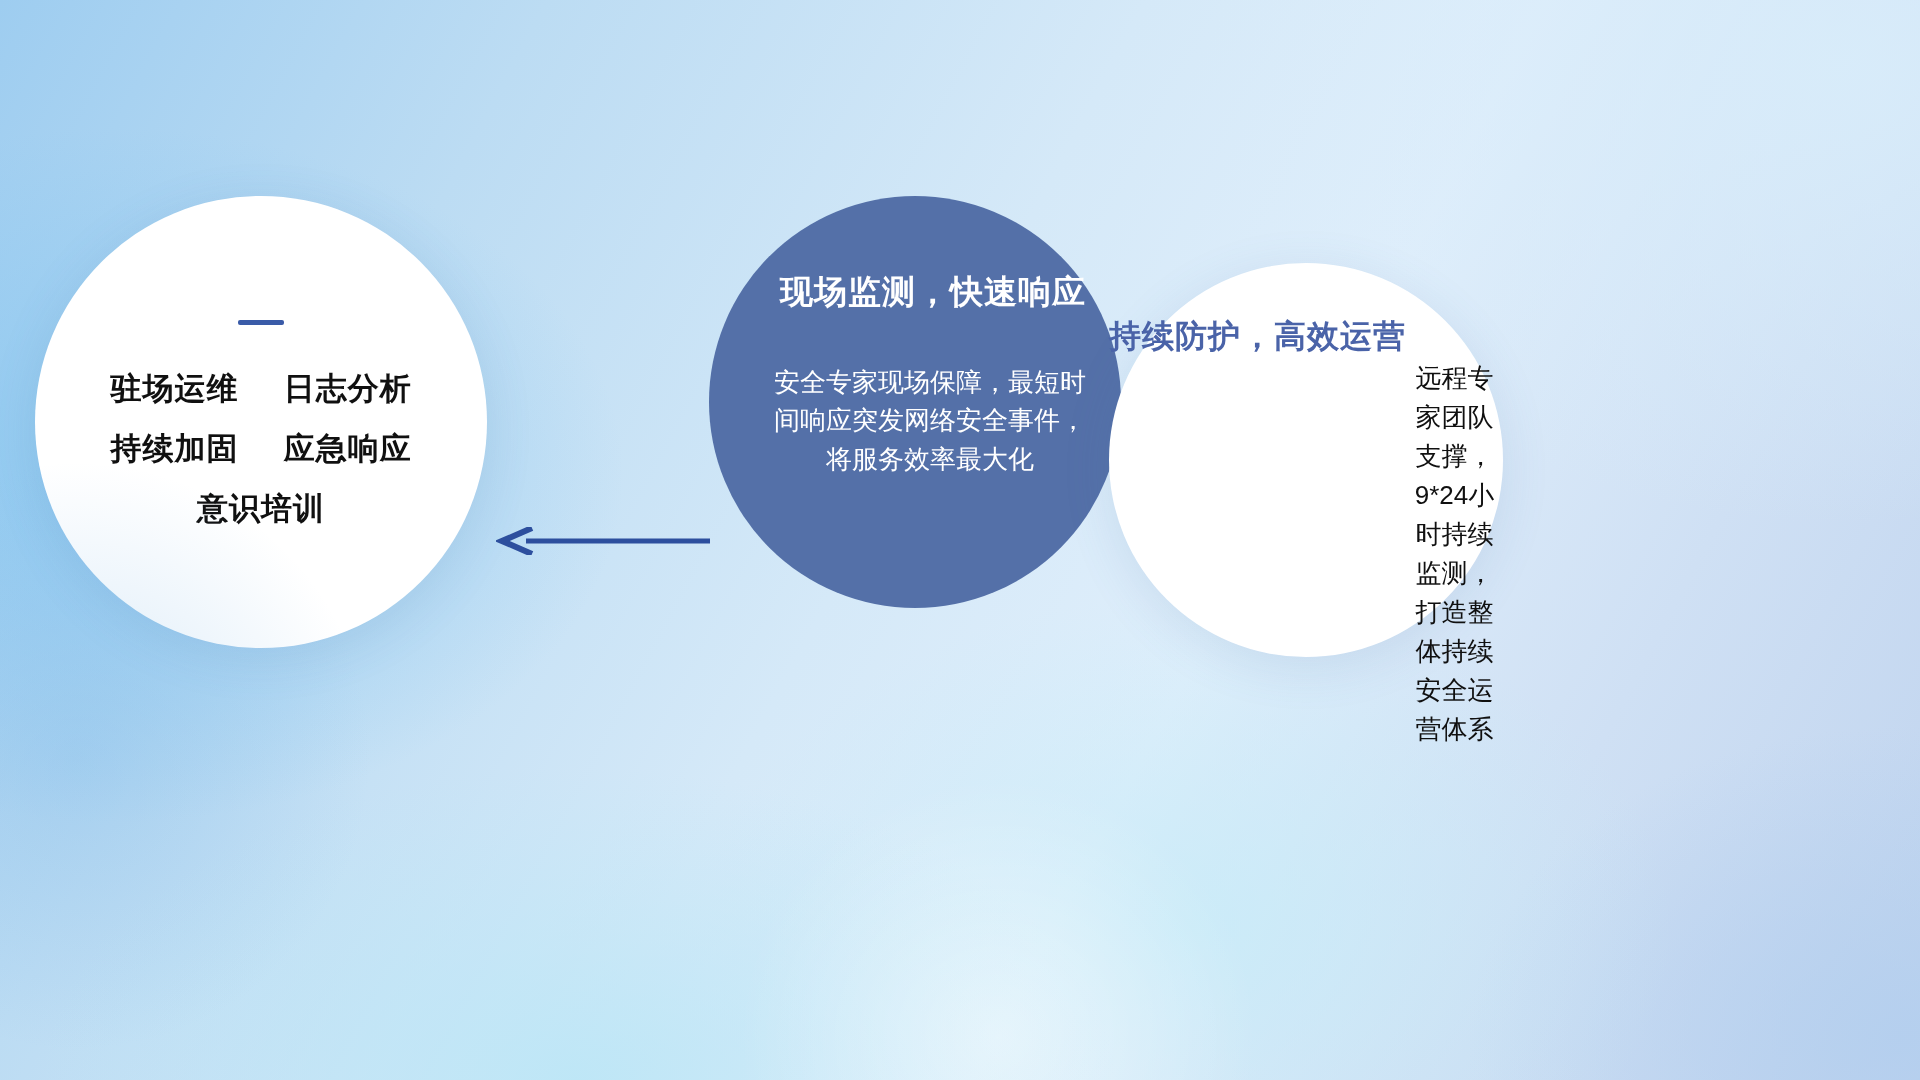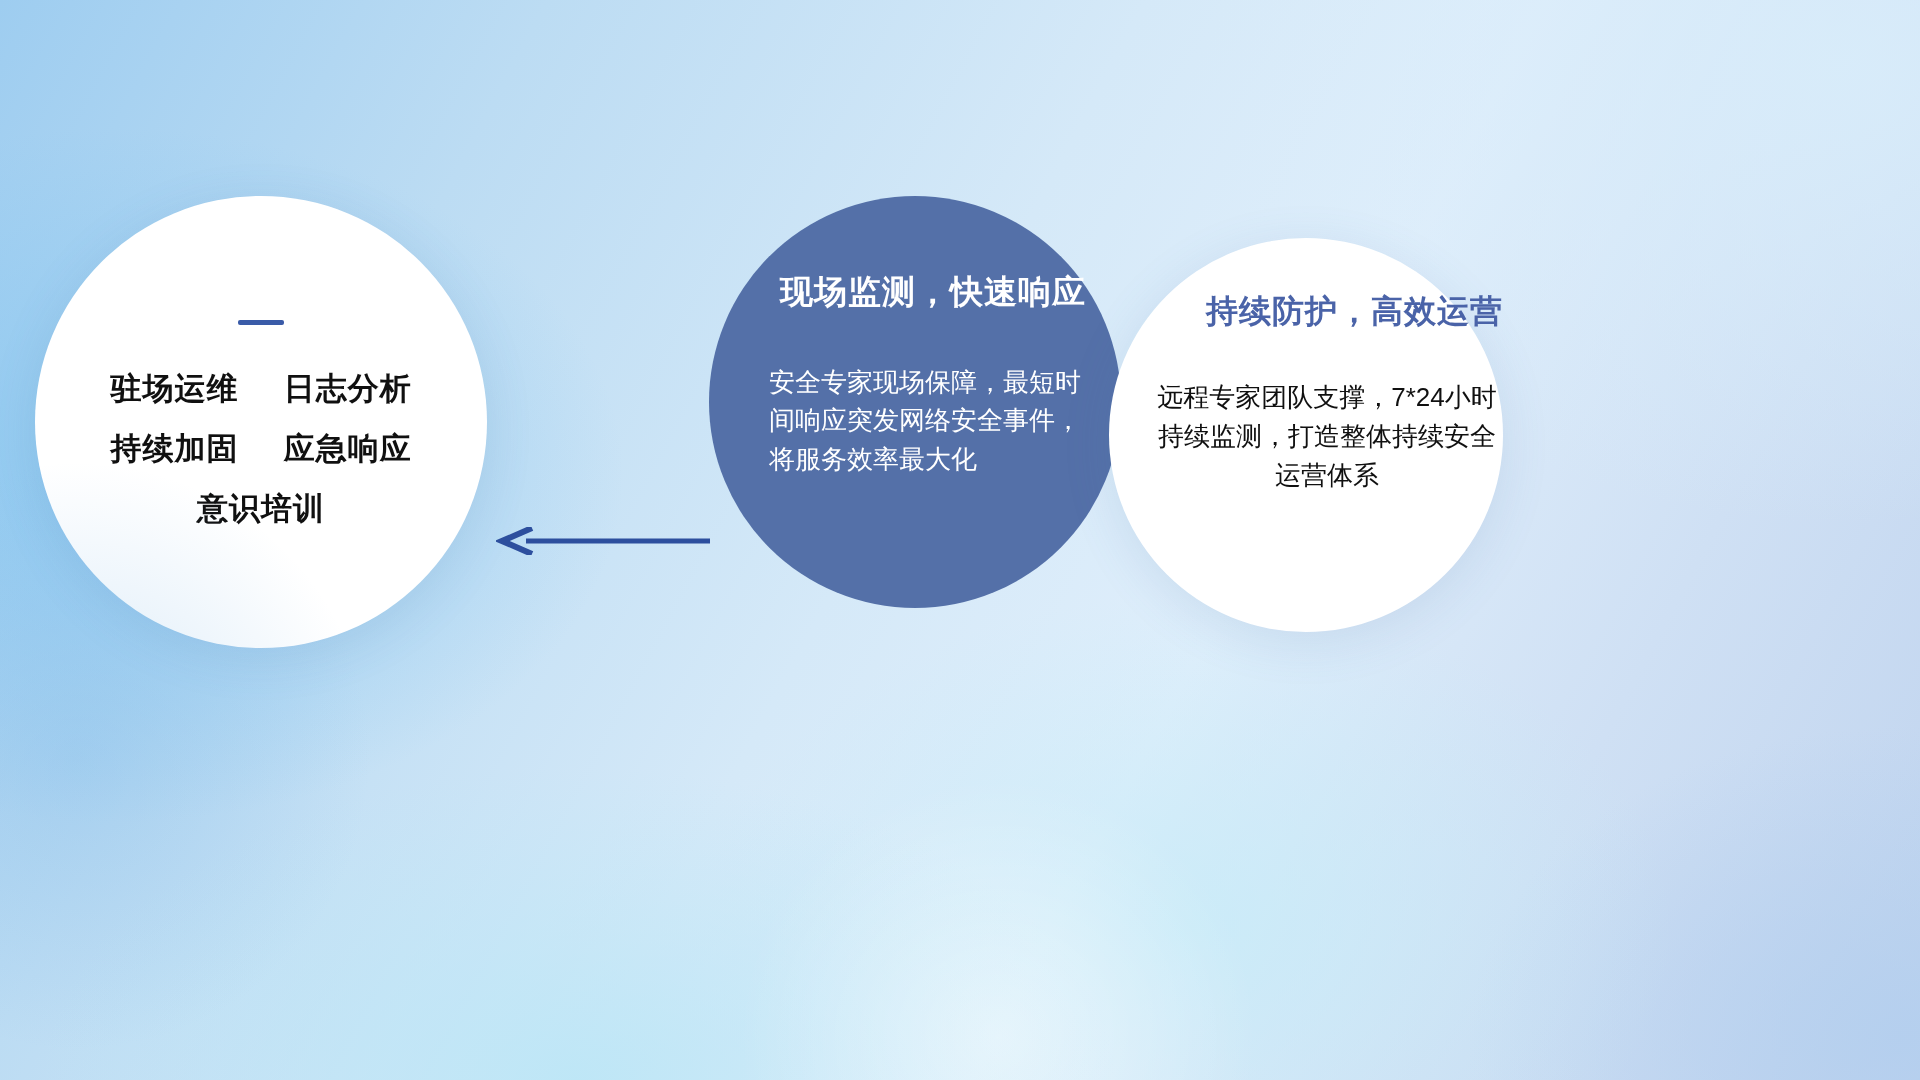--- a/index.html
+++ b/index.html
@@ -53,29 +53,29 @@
     left:709px; top:196px; width:412px; height:412px;
     background:#5470a8;
     display:flex; flex-direction:column; align-items:center;
     padding-top:74px; z-index:2;
   }
   #mid-title {
     color:#ffffff; font-weight:bold; font-size:33px; letter-spacing:1px;
     white-space:nowrap; margin-left:36px;font-family:Liberation Serif, serif;
   }
   #mid-body {
-    color:#ffffff; font-size:26px; line-height:1.48; text-align:left;
+    color:#ffffff; font-size:26px; line-height:1.48; text-align:center;
     width:322px; margin-top:48px; margin-left:30px;
   }
 
   #circle-right {
-    left:1109px; top:238px; width:394px; height:394px;
+    left:1109px; top:263px; width:394px; height:394px;
     background:#ffffff;
     box-shadow:0 10px 48px rgba(80,120,170,0.14);
-    display:flex; flex-direction:column; align-items:flex-end;
+    display:flex; flex-direction:row; align-items:flex-start;
     padding-top:52px; z-index:3;
   }
   #right-title {
     color:#4a63a8; font-weight:bold; font-size:32px; letter-spacing:1px;
     white-space:nowrap;
   }
   #right-body {
     color:#101010; font-size:26px; line-height:1.5; text-align:center;
     width:352px; margin-top:44px;
   }
@@ -113,16 +113,16 @@
     <polyline points="36,1 6,14 36,27" fill="none" stroke="#2d4f9e" stroke-width="6" stroke-linejoin="miter"></polyline>
   </svg>
 
   <div class="circle" id="circle-mid">
     <div id="mid-title">现场监测，快速响应</div>
     <div id="mid-body">安全专家现场保障，最短时间响应突发网络安全事件，将服务效率最大化</div>
   </div>
 
   <div class="circle" id="circle-right">
     <div id="right-title">持续防护，高效运营</div>
-    <div id="right-body">远程专家团队支撑，7*24小时持续监测，打造整体持续安全运营体系</div>
+    <div id="right-body">远程专家团队支撑，9*24小时持续监测，打造整体持续安全运营体系</div>
   </div>
 
 </div>
 
 </body></html>

